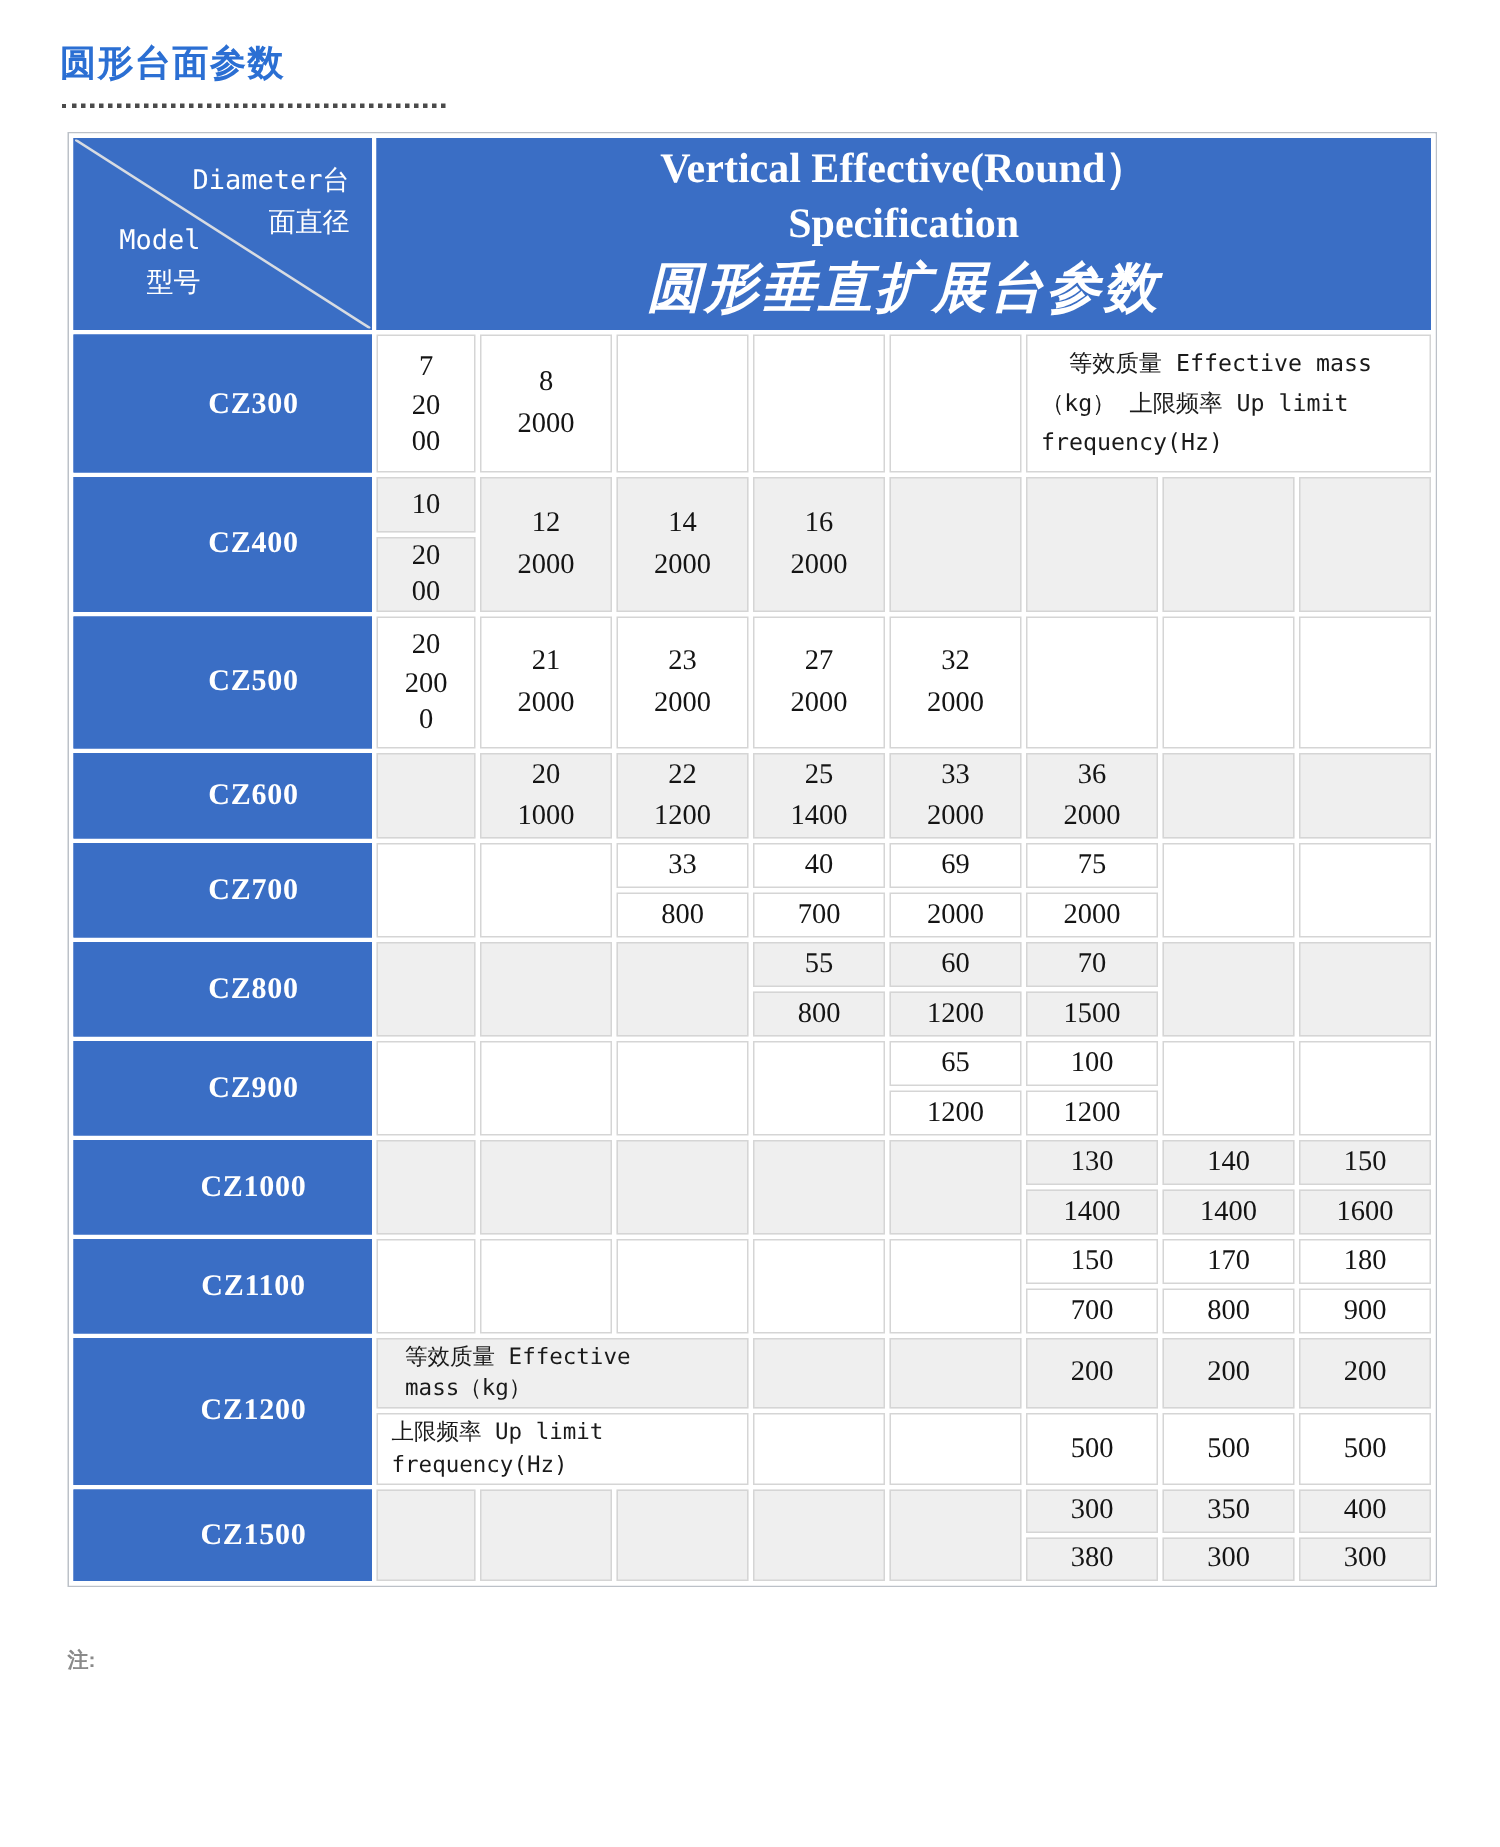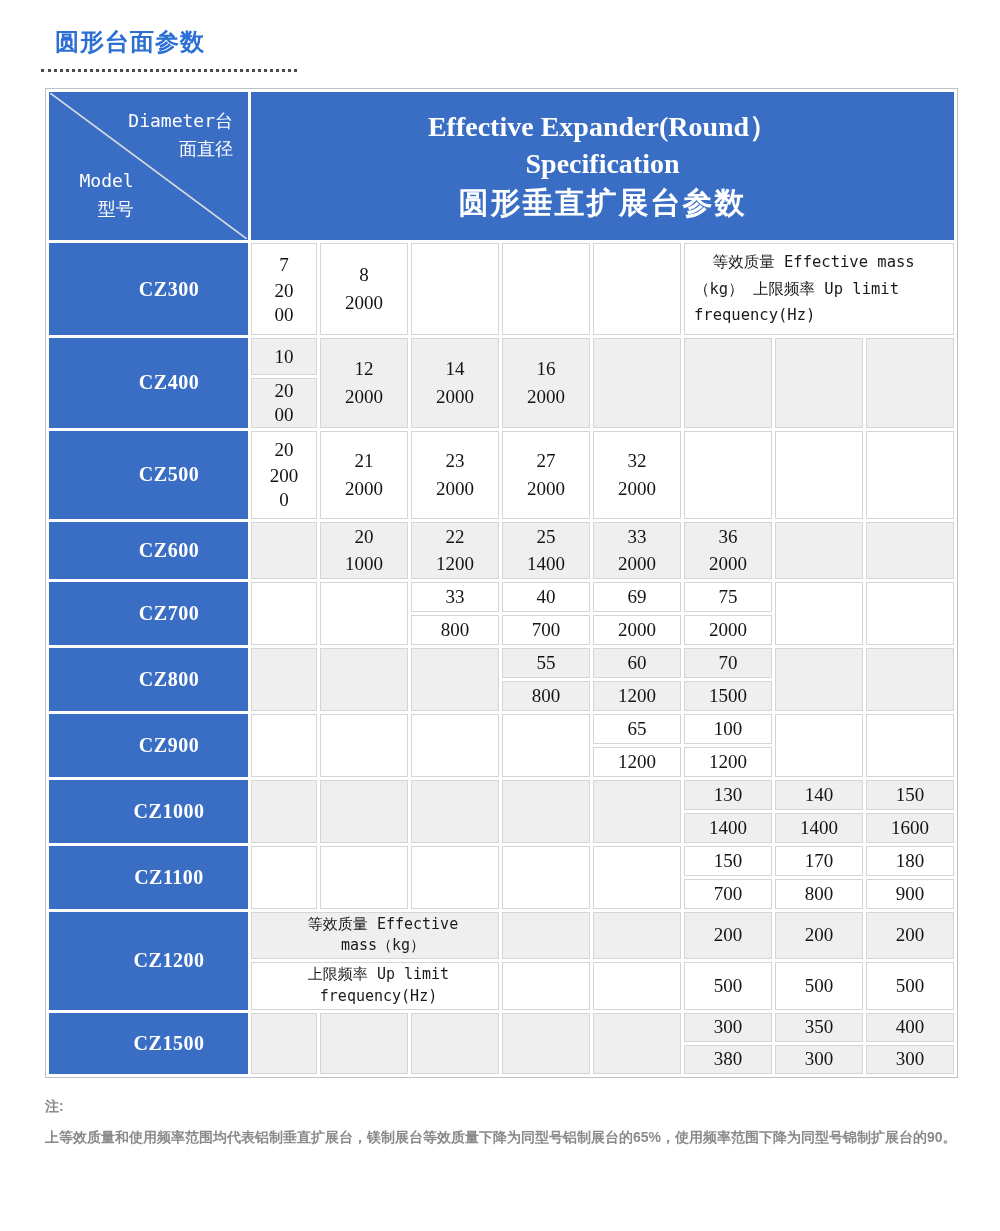--- a/index.html
+++ b/index.html
@@ -2,21 +2,21 @@
 <html><head>
 <meta charset="utf-8">
 <style>
   html,body{margin:0;padding:0;}
   body{
     width:1000px;height:1231px;background:#ffffff;position:relative;
     font-family:"Liberation Sans","DejaVu Sans",sans-serif;
   }
   .page-title{
     position:absolute;left:40px;top:26px;
-    font-size:24px;font-weight:bold;color:#2b6fd3;letter-spacing:1px;margin-left:15px;
+    font-size:24px;font-weight:bold;color:#2b6fd3;letter-spacing:1px;
   }
   .dotted-sep{
     position:absolute;left:41px;top:60px;width:256px;height:9px;
     border-bottom:3px dotted #4b4b4b;
   }
   .table-wrap{
     position:absolute;left:45px;top:88px;width:913px;
     border:1px solid #bcc1c8;box-sizing:border-box;background:#fff;
   }
   table.spec{
@@ -39,35 +39,35 @@
     position:absolute;top:14px;right:14px;width:150px;text-align:right;
     color:#fff;font-family:"DejaVu Sans Mono","Liberation Mono",monospace;
     font-size:18px;font-weight:normal;white-space:pre-wrap;line-height:1.55;
   }
   .corner-model{
     position:absolute;left:26px;bottom:16px;text-align:right;
     color:#fff;font-family:"DejaVu Sans Mono","Liberation Mono",monospace;
     font-size:18px;font-weight:normal;white-space:pre-wrap;line-height:1.55;
   }
   .head-l1,.head-l2{font-size:28px;line-height:1.32;}
-  .head-l3{font-size:30px;line-height:1.32;letter-spacing:2px;}
+  .head-l3{font-size:36px;line-height:1.32;letter-spacing:2px;font-style:italic;}
   .stack{line-height:1.45;}
   .wrap2{display:inline-block;max-width:26px;word-break:break-all;line-height:1.25;vertical-align:middle;}
   .wrap3{display:inline-block;max-width:32px;word-break:break-all;line-height:1.3;vertical-align:middle;}
   td.note-cell{
     font-family:"DejaVu Sans Mono","Liberation Mono",monospace;
     font-size:15.5px;text-align:left;padding:2px 4px 2px 9px;
     white-space:pre-wrap;line-height:1.72;color:#1a1a1a;margin-top:45px;
   }
   td.lab{
     font-family:"DejaVu Sans Mono","Liberation Mono",monospace;
-    font-size:15px;text-align:center;padding:1px 2px 1px 9px;
+    font-size:15px;text-align:left;padding:1px 2px 1px 9px;
     white-space:pre-wrap;line-height:1.45;color:#1a1a1a;
   }
-  tr.h-row{height:148px;}
+  tr.h-row{height:128px;}
   tr.r92{height:92px;}
   tr.r37{height:37px;}
   tr.r45{height:45px;}
   tr.r88{height:88px;}
   tr.r62{height:46px;}
   tr.r30{height:30px;}
   tr.r43{height:43px;}
   tr.r29{height:29px;}
   .notes{
     position:absolute;left:45px;top:1097px;width:916px;
@@ -101,21 +101,21 @@
   <td class="blue corner">
     <svg class="diag-svg" viewBox="0 0 100 100" preserveAspectRatio="none">
               <line x1="0" y1="0" x2="100" y2="100" stroke="#d8dce2" stroke-width="1.7" vector-effect="non-scaling-stroke"></line>
             </svg>
     <div class="corner-diameter">Diameter台
 面直径</div>
     <div class="corner-model">Model
   型号</div>
   </td>
   <td class="blue" colspan="8">
-    <div class="head-l1">Effective Expander(Round）</div>
+    <div class="head-l1">Vertical Effective(Round）</div>
     <div class="head-l2">Specification</div>
     <div class="head-l3">圆形垂直扩展台参数</div>
   </td>
 </tr>
 
 <tr class="r92">
   <td class="blue model">CZ300</td>
   <td><div class="stack">7</div><div class="wrap2">2000</div></td>
   <td>
             <div class="stack">8</div>
@@ -325,14 +325,13 @@
   <td class="g">300</td>
   <td class="g">300</td>
 </tr>
 
 </tbody>
     </table>
 </div>
 
 <div class="notes">
   <div class="n-title">注:</div>
-  <div class="n-line">上等效质量和使用频率范围均代表铝制垂直扩展台，镁制展台等效质量下降为同型号铝制展台的65%，使用频率范围下降为同型号锦制扩展台的90。</div>
 </div>
 
 </body></html>

